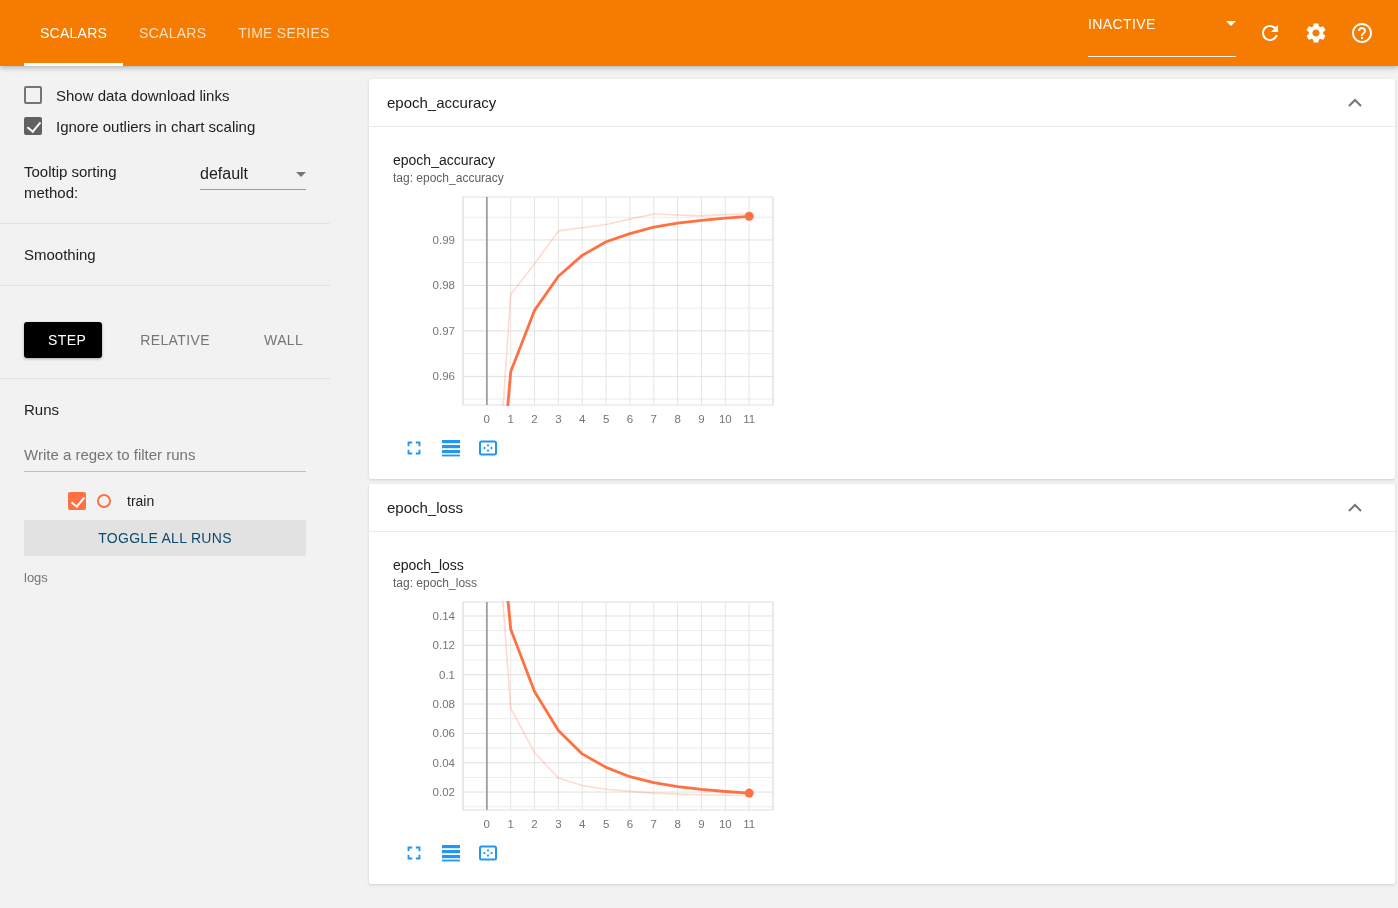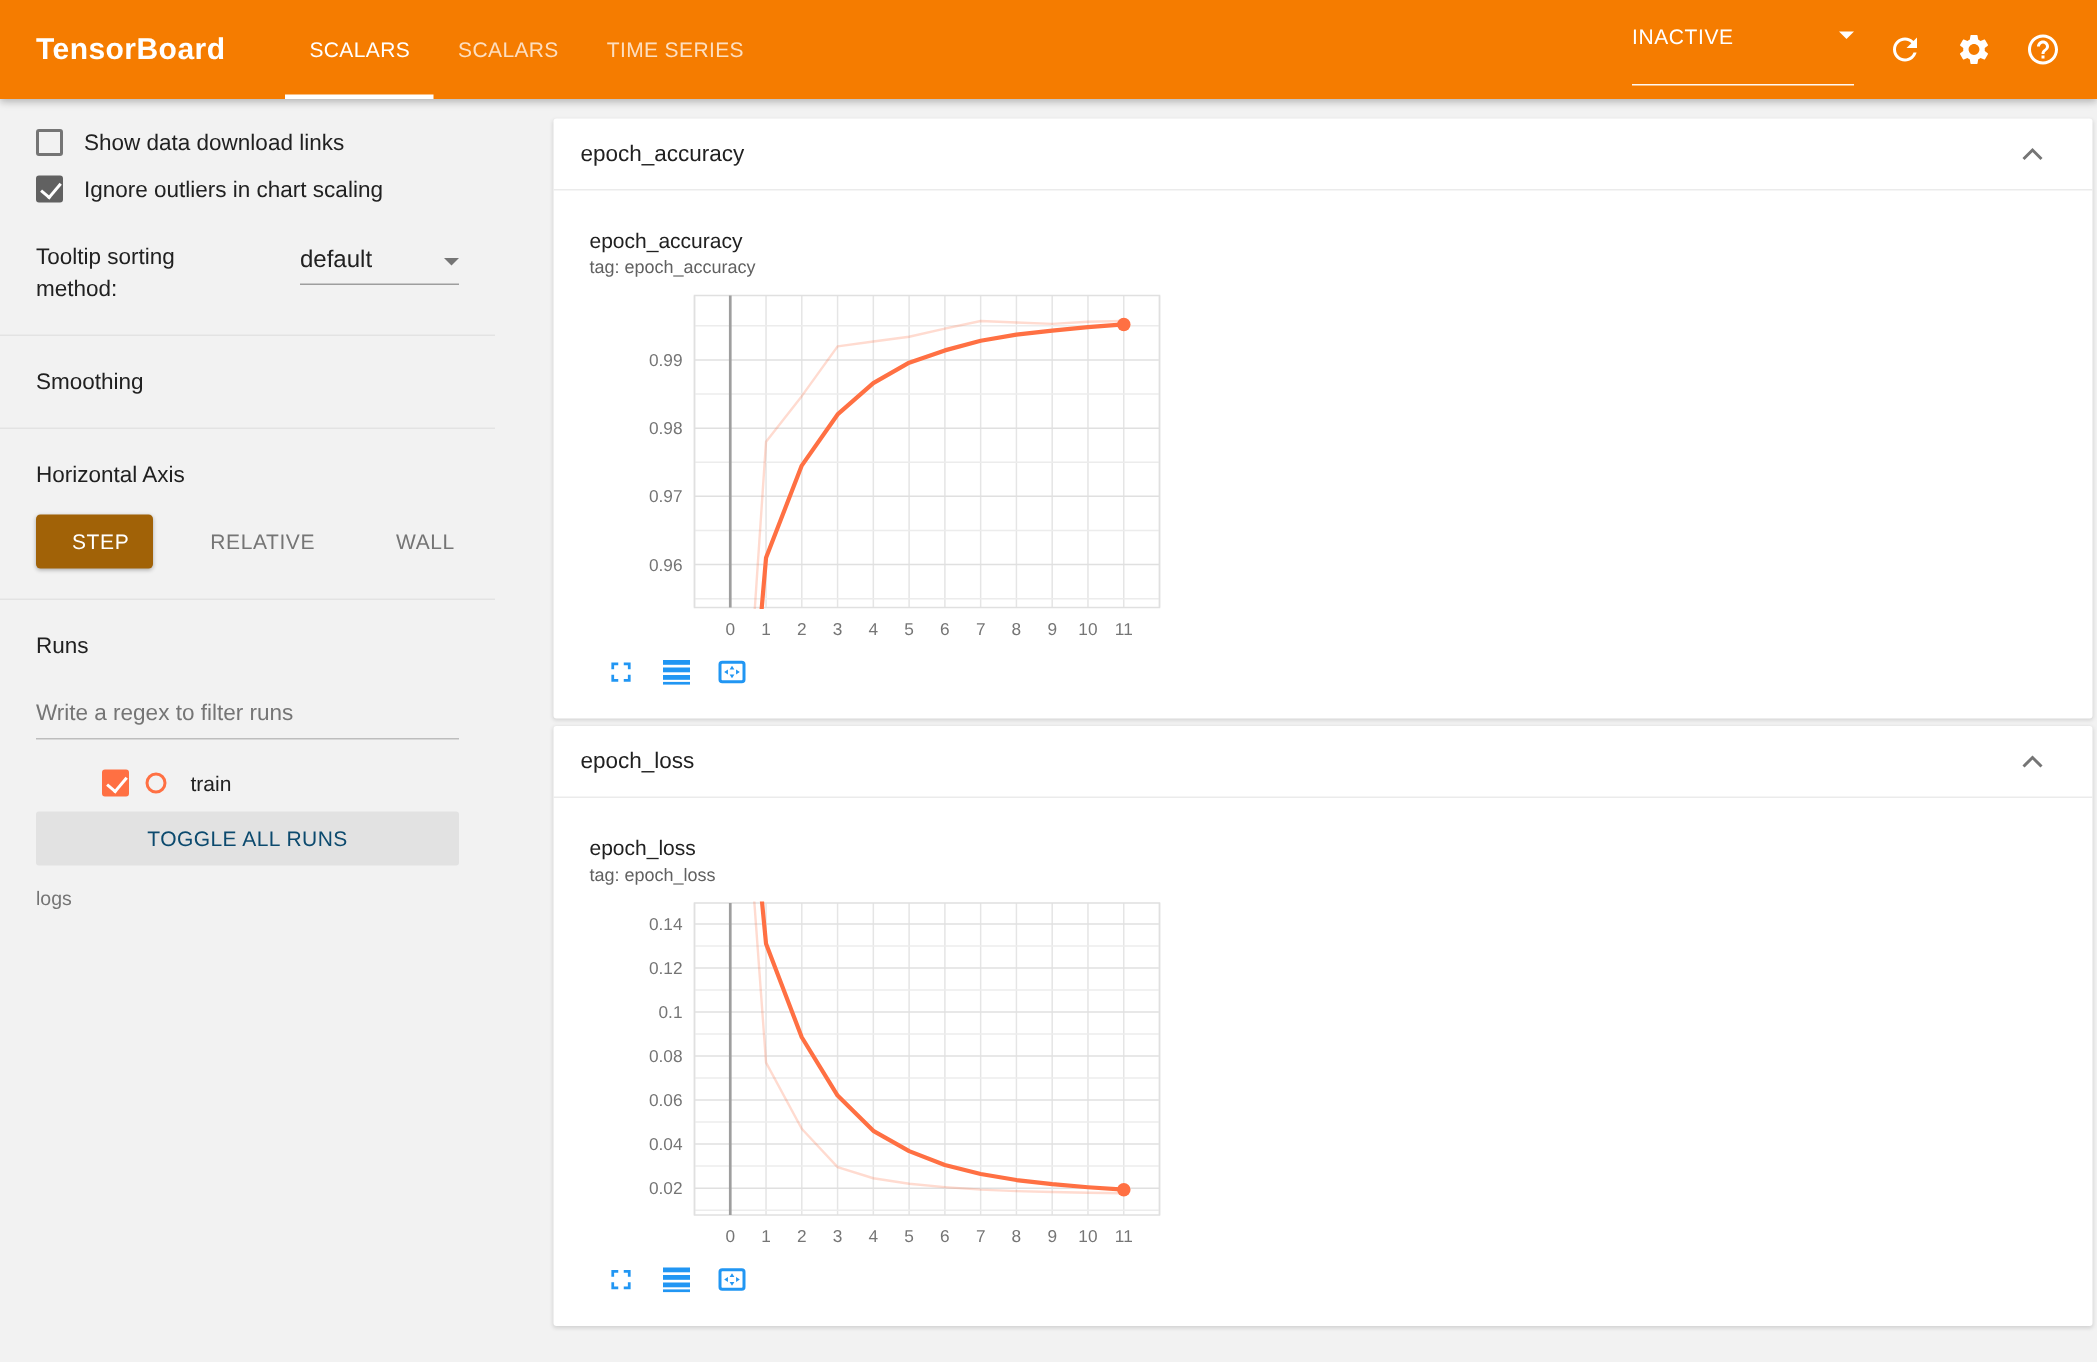--- a/index.html
+++ b/index.html
@@ -48,21 +48,21 @@
   .slider-row { display:flex; align-items:center; margin-top:26px; }
   .slider { position:relative; height:14px; flex:1; margin:0 18px 0 18px; cursor:pointer; }
   .slider-track { position:absolute; left:0; right:0; top:6px; height:3px; background:#c5c5c5; }
   .slider-fill { position:absolute; left:0; top:6px; height:3px; background:#f57c00; }
   .slider-thumb { position:absolute; top:7px; width:14px; height:14px; border-radius:50%; background:#f57c00; transform:translate(-50%,-50%); }
   .slider-value { width:66px; font-size:15px; color:#212121; border-bottom:1px solid #9e9e9e; padding:0 2px 4px 2px; margin-left:16px; }
 
   .axis-buttons { display:flex; align-items:center; margin-top:16px; }
   .axis-btn { font-size:14px; letter-spacing:0.4px; color:#757575; padding:10px 16px; cursor:pointer; border-radius:3px; }
   .axis-btn + .axis-btn { margin-left:22px; }
-  .axis-btn.active { background:#a16207; color:#fff; box-shadow:0 1px 3px rgba(0,0,0,0.3);padding-left:24px; }
+  .axis-btn.active { background:#000000; color:#fff; box-shadow:0 1px 3px rgba(0,0,0,0.3);padding-left:24px; }
 
   .runs-filter { width:100%; margin-top:22px; border:none; outline:none; background:transparent;
                  border-bottom:1px solid #bdbdbd; font-size:15px; color:#212121; padding:4px 0 8px 0; }
   .runs-filter::placeholder { color:#757575; opacity:1; }
   .run-row { display:flex; align-items:center; margin-top:20px; gap:10px; cursor:pointer;padding-left:44px; }
   .run-swatch { width:14px; height:14px; border-radius:50%; border:2px solid #ff7043; margin-left:1px; flex:none; }
   .run-name { font-size:14px; color:#212121; margin-left:6px; }
   .toggle-all { margin-top:10px; width:100%; height:36px; background:#e2e2e2; border:none; border-radius:2px;
                 font-family:inherit; font-size:14px; letter-spacing:0.3px; color:#0c4a6e; cursor:pointer; }
   .logs-label { margin-top:14px; font-size:13px; color:#757575; }
@@ -77,21 +77,20 @@
   .chart-tag { font-size:12px; color:#616161; margin-top:3px; }
   .chart-svg { display:block; margin-top:6px; }
   svg text.tick { font-family:"Liberation Sans",sans-serif; font-size:11.5px; fill:#757575; }
   .chart-actions { display:flex; align-items:center; gap:15px; margin:10px 0 0 10px; }
   .chart-actions .icon-btn { width:22px; height:22px; }
 </style>
 </head>
 <body>
 
 <header class="topbar">
-  <div class="logo">TensorBoard</div>
   <nav class="tabs">
     <div class="tab active">SCALARS</div>
     <div class="tab">SCALARS</div>
     <div class="tab">TIME SERIES</div>
   </nav>
   <div class="topbar-right">
     <div class="status-select">
       <span>INACTIVE</span>
       <span class="caret-white"></span>
     </div>
@@ -132,21 +131,20 @@
           <span class="caret-gray"></span>
         </div>
       </div>
     </section>
 
     <section class="side-sec">
       <div class="side-label">Smoothing</div>
     </section>
 
     <section class="side-sec">
-      <div class="side-label">Horizontal Axis</div>
       <div class="axis-buttons">
         <div class="axis-btn active">STEP</div>
         <div class="axis-btn">RELATIVE</div>
         <div class="axis-btn">WALL</div>
       </div>
     </section>
 
     <section class="side-sec">
       <div class="side-label">Runs</div>
       <input class="runs-filter" type="text" placeholder="Write a regex to filter runs" style="">

